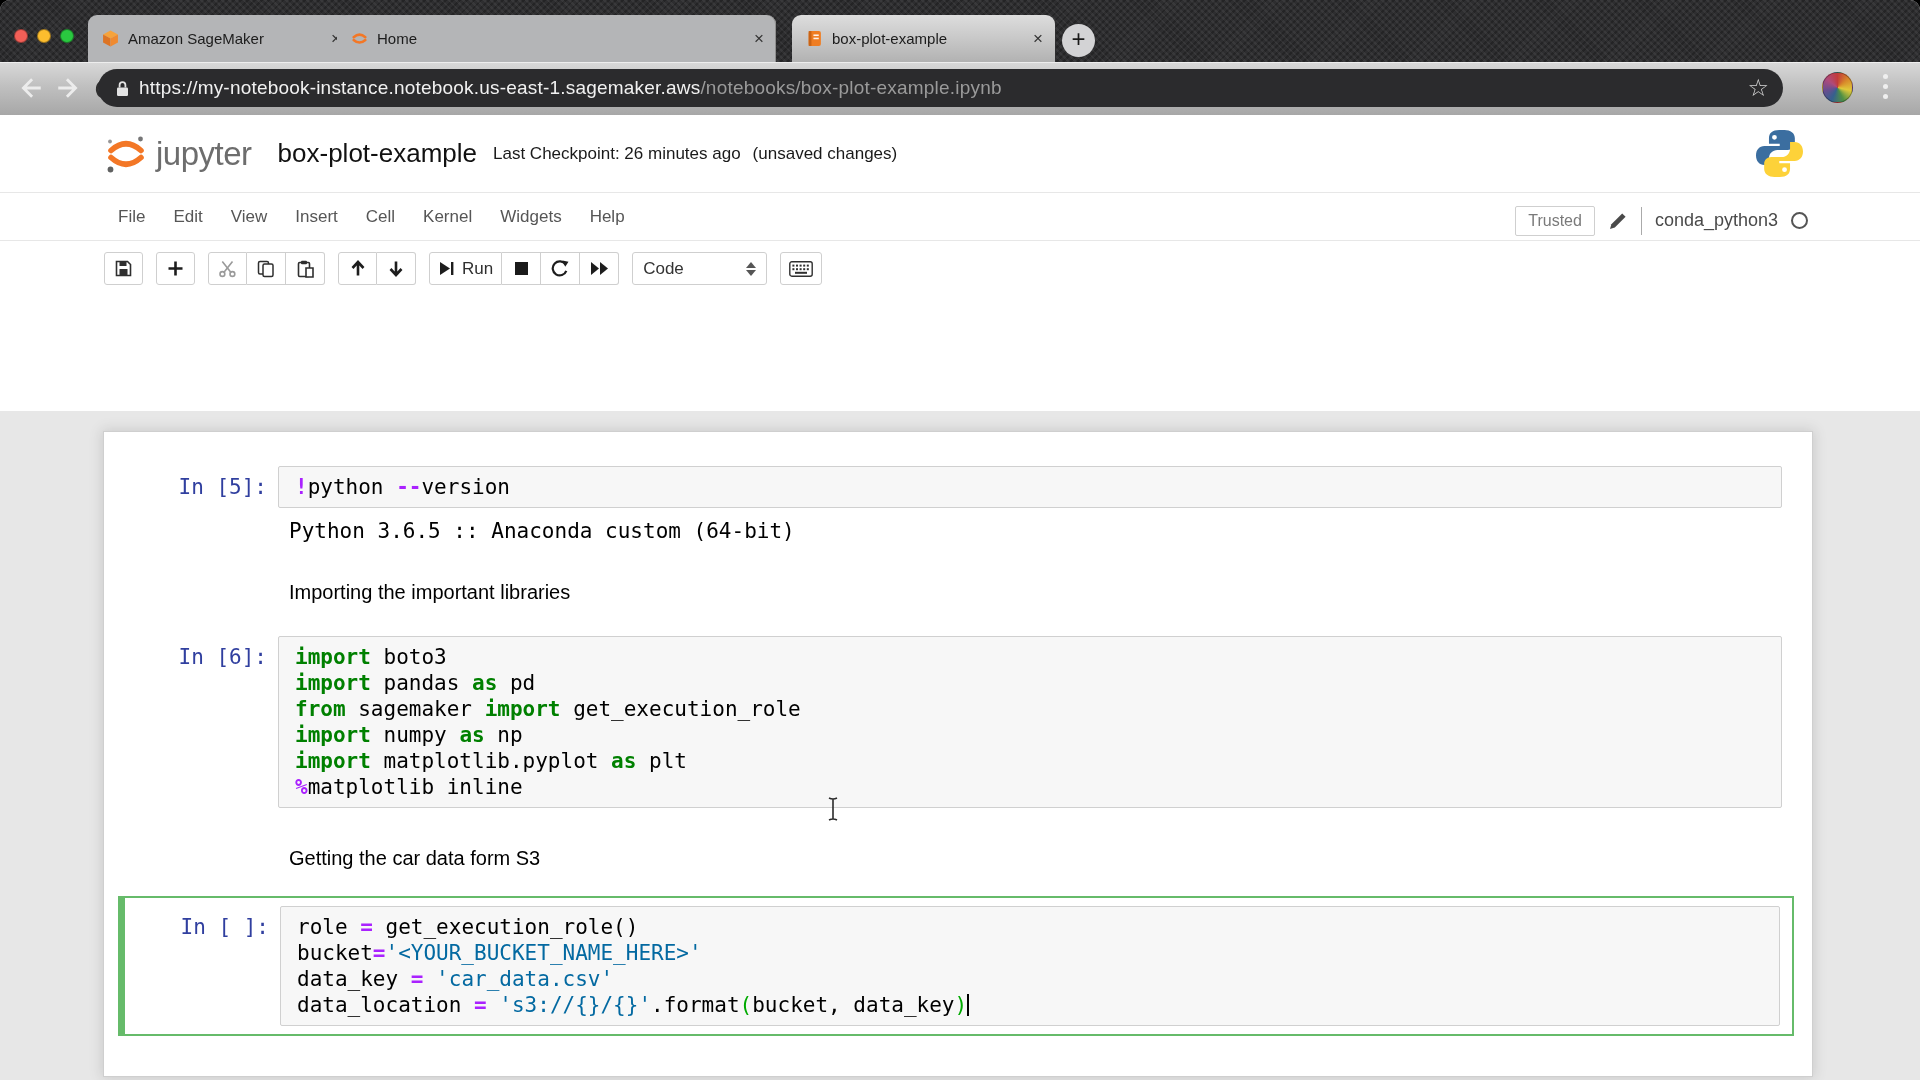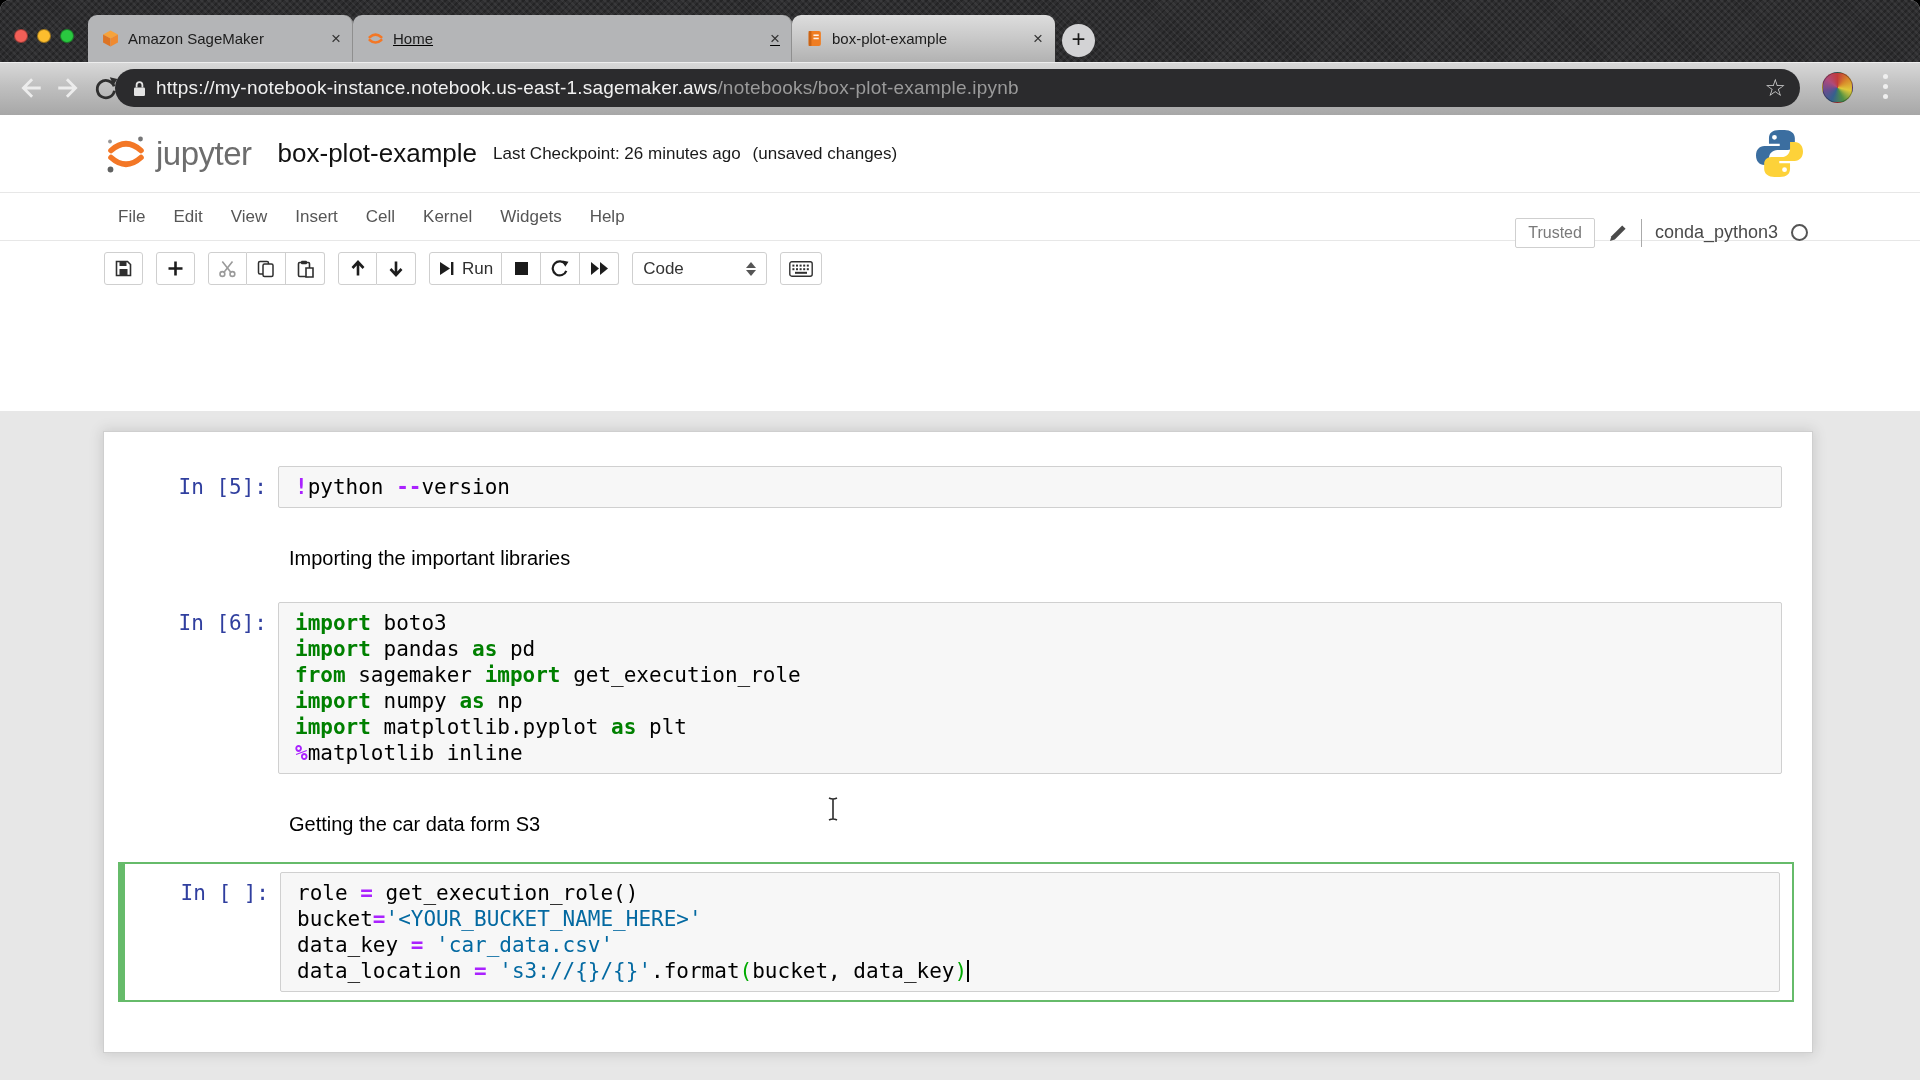--- a/index.html
+++ b/index.html
@@ -12,34 +12,34 @@
     background-image:
       repeating-linear-gradient(45deg, rgba(255,255,255,.05) 0 2px, transparent 2px 5px),
       repeating-linear-gradient(-45deg, rgba(0,0,0,.22) 0 2px, transparent 2px 5px); }
   .lights { position:absolute; left:14px; top:29px; display:flex; gap:9px; }
   .light { width:14px; height:14px; border-radius:50%; border:1px solid rgba(0,0,0,.35); }
   .light.red{ background:#f35f57; } .light.yellow{ background:#fdbd2e; } .light.green{ background:#2ac840; }
 
   .tab { position:absolute; top:15px; height:47px; border-radius:9px 9px 0 0; background:#b4b5b7;
          display:flex; align-items:center; padding:0 12px 0 14px; cursor:default; }
   .tab.pos0 { left:88px;  width:265px; box-shadow:inset -1px 0 0 #8f8f8f; }
-  .tab.pos1 { left:353px; width:439px; box-shadow:inset -1px 0 0 #8f8f8f;text-decoration:underline; }
+  .tab.pos1 { left:337px; width:439px; box-shadow:inset -1px 0 0 #8f8f8f; }
   .tab.pos2 { left:792px; width:263px; }
   .tab.active { background:linear-gradient(180deg,#dddddd 0%,#c6c6c6 55%,#b2b2b2 100%); }
   .tab .favicon { width:17px; height:17px; margin-right:9px; flex:none; }
   .tab .tab-title { font-size:15px; color:#1c1c1c; white-space:nowrap; overflow:hidden; flex:1; }
   .tab .close-x { font-size:17px; color:#333; margin-left:8px; line-height:1; flex:none; }
   .newtab { position:absolute; left:1062px; top:24px; width:33px; height:33px; border-radius:50%;
             background:#d3d3d5; color:#1a1a1a; font-size:24px; line-height:30px; text-align:center; }
 
   .navbar { position:absolute; left:0; top:62px; width:1920px; height:53px;
     background:linear-gradient(180deg,#d9d9d9 0%,#c0c0c0 45%,#a7a7a7 100%);
     box-shadow:inset 0 1px 0 rgba(255,255,255,.55); }
   .nav-ic { position:absolute; top:75px; width:26px; height:26px; }
-  .urlbar { position:absolute; left:115px; top:69px; width:1685px; height:38px; border-radius:19px;
+  .urlbar { position:absolute; left:98px; top:69px; width:1685px; height:38px; border-radius:19px;
             background:#2b2b2d; display:flex; align-items:center; padding:0 14px; }
   .url-lock { width:13px; height:17px; margin:0 10px 0 4px; flex:none; }
   .url-text { font-size:19px; color:#f1f1f1; letter-spacing:.2px; white-space:nowrap; overflow:hidden; flex:1; }
   .url-text .url-path { color:#9a9a9a; }
   .url-star { font-size:24px; color:#d8d8d8; margin-left:10px; flex:none; line-height:1; }
   .avatar { position:absolute; left:1822px; top:72px; width:31px; height:31px; border-radius:50%;
     background:conic-gradient(#c23b3b,#d8872a,#e0c83a,#4e8f45,#35608f,#6a4d8f,#b04a7a,#c23b3b);
     border:1px solid rgba(0,0,0,.3); }
   .menudots { position:absolute; left:1883px; top:74px; width:6px; }
   .menudots i { display:block; width:5px; height:5px; border-radius:50%; background:#efefef; margin:0 0 5px 0; }
@@ -50,21 +50,21 @@
   .jlogo { width:44px; height:44px; margin-right:8px; }
   .wordmark { font-size:33px; color:#6d6d6d; letter-spacing:-.5px; margin-right:26px; }
   .nbtitle { font-size:26px; color:#111; margin-right:16px; }
   .checkpoint { font-size:17px; color:#1a1a1a; margin-right:12px; }
   .unsaved { font-size:17px; color:#1a1a1a; }
   .pylogo { position:absolute; left:1752px; top:11px; width:55px; height:55px; }
 
   .menubar { position:relative; height:49px; border-top:1px solid #e7e7e7; border-bottom:1px solid #e7e7e7;
              display:flex; align-items:flex-end; padding-left:104px; }
   .menu-item { font-size:17px; color:#565656; padding:0 14px; line-height:47px; }
-  .menu-right { position:absolute; right:112px; top:16px; height:47px; display:flex; align-items:center; gap:13px; }
+  .menu-right { position:absolute; right:112px; top:4px; height:47px; display:flex; align-items:center; gap:13px; }
   .trusted { font-size:16px; color:#7a7a7a; border:1px solid #cfcfcf; border-radius:2px; background:#fff;
              padding:5px 12px; }
   .pencil { width:20px; height:20px; }
   .vdiv { width:1px; height:28px; background:#aaa; }
   .kernel-name { font-size:18px; color:#4a4a4a; }
   .kernel-ind { width:17px; height:17px; border:2px solid #555; border-radius:50%; }
 
   .jtoolbar { height:55px; display:flex; align-items:center; padding-left:104px; background:#fff; }
   .btngroup { display:flex; margin-right:13px; }
   .tbtn { height:33px; min-width:39px; background:#fff; border:1px solid #cfcfcf; border-left:none;
@@ -354,20 +354,24 @@
         </div>
       </div>
     </div>
 
     <div class="content">
       <div class="nbcontainer" id="nb">
           <div class="cell">
             <div class="prompt">In [5]:</div>
             <div class="input-area"><div><span class="cm-o">!</span><span>python </span><span class="cm-o">--</span><span>version</span></div></div>
           </div>
+          <div class="outrow">
+            <div class="spacer"></div>
+            <div class="outtext">Python 3.6.5 :: Anaconda custom (64-bit)</div>
+          </div>
           <div class="mdcell">Importing the important libraries</div>
           <div class="cell">
             <div class="prompt">In [6]:</div>
             <div class="input-area"><div><span class="cm-k">import</span><span> boto3</span></div><div><span class="cm-k">import</span><span> pandas </span><span class="cm-k">as</span><span> pd</span></div><div><span class="cm-k">from</span><span> sagemaker </span><span class="cm-k">import</span><span> get_execution_role</span></div><div><span class="cm-k">import</span><span> numpy </span><span class="cm-k">as</span><span> np</span></div><div><span class="cm-k">import</span><span> matplotlib.pyplot </span><span class="cm-k">as</span><span> plt</span></div><div><span class="cm-o">%</span><span>matplotlib inline</span></div></div>
           </div>
           <div class="mdcell">Getting the car data form S3</div>
           <div class="cell selected">
             <div class="prompt">In [ ]:</div>
             <div class="input-area"><div><span>role </span><span class="cm-o">=</span><span> get_execution_role()</span></div><div><span>bucket</span><span class="cm-o">=</span><span class="cm-s">'&lt;YOUR_BUCKET_NAME_HERE&gt;'</span></div><div><span>data_key </span><span class="cm-o">=</span><span> </span><span class="cm-s">'car_data.csv'</span></div><div><span>data_location </span><span class="cm-o">=</span><span> </span><span class="cm-s">'s3://{}/{}'</span><span>.format</span><span class="cm-b">(</span><span>bucket, data_key</span><span class="cm-b">)</span><span class="caret"></span></div></div>
           </div>

